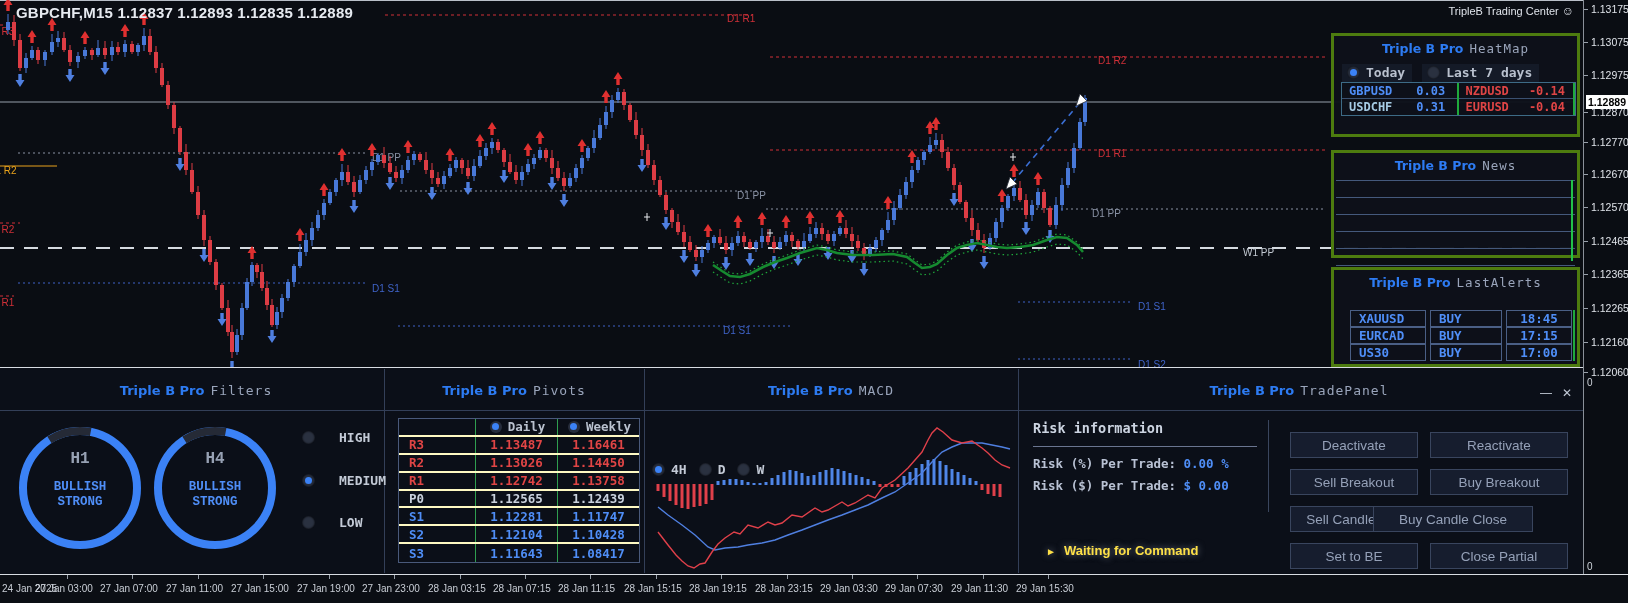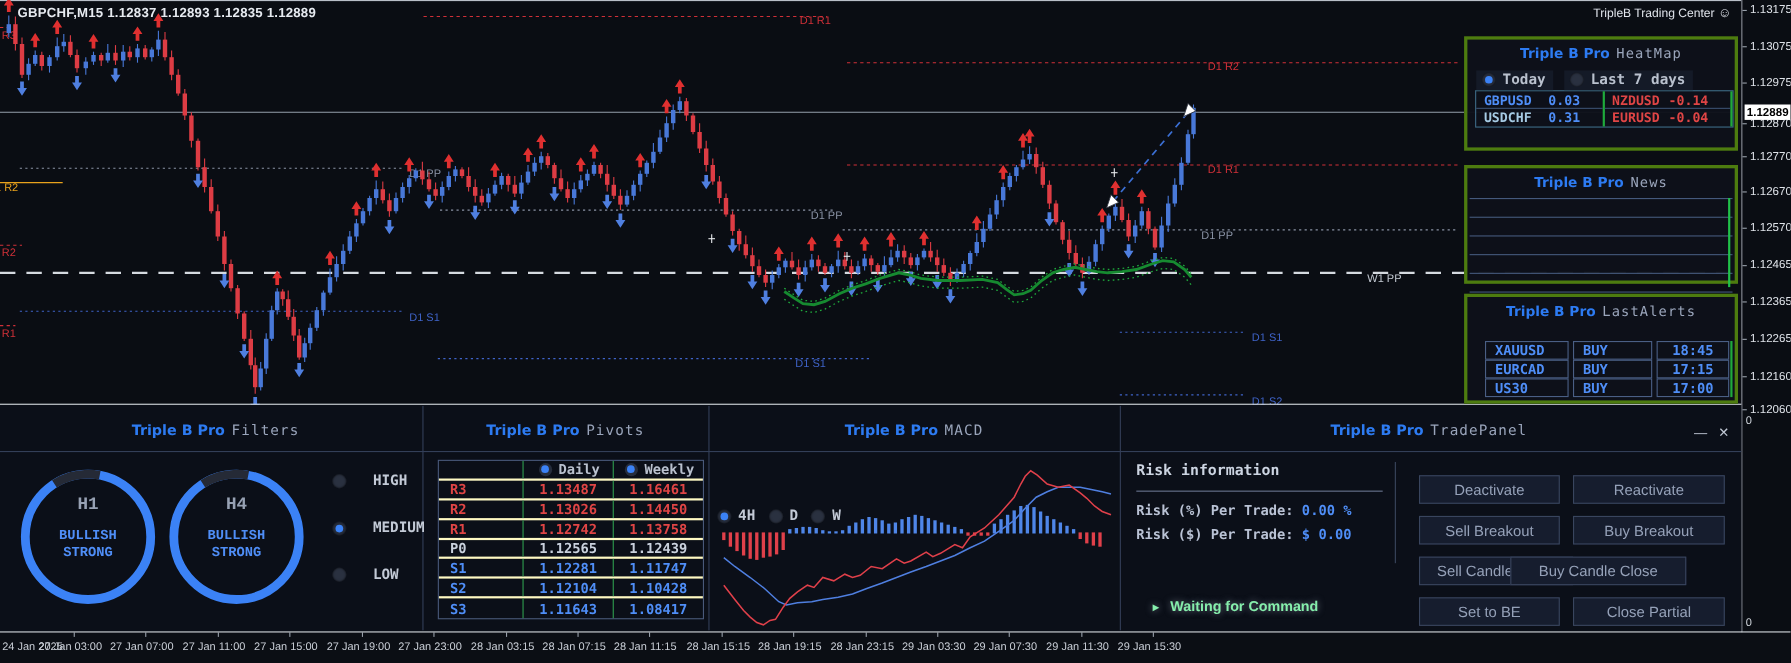--- a/index.html
+++ b/index.html
@@ -4,21 +4,21 @@
 <style>
   html,body{margin:0;padding:0;background:#05070b;}
   #root{position:relative;width:1628px;height:603px;background:#0a0d13;overflow:hidden;
         font-family:"Liberation Sans",sans-serif;-webkit-font-smoothing:antialiased;}
   .mono{font-family:"DejaVu Sans Mono",monospace;}
 
   
   .hline{position:absolute;height:1px;background:#b9bfc8;}
 
   #chart-svg{position:absolute;left:0;top:0;z-index:1;}
-  #symbol-line{position:absolute;left:16px;top:4px;z-index:2;color:#e6eaf0;font-size:12px;font-weight:bold;letter-spacing:.2px;}
+  #symbol-line{position:absolute;left:16px;top:4px;z-index:2;color:#e6eaf0;font-size:15px;font-weight:bold;letter-spacing:.2px;}
   #trading-center{position:absolute;right:54px;top:4px;z-index:2;color:#dfe3ea;font-size:11px;}
   #trading-center .smiley{font-size:12px;margin-left:3px;}
 
   
   #price-scale{position:absolute;left:1583px;top:0;width:45px;height:575px;z-index:2;background:#0a0d13;border-left:1px solid #8a9099;}
   .pl{position:absolute;left:7px;color:#dfe3e9;font-size:10.5px;white-space:nowrap;}
   .ptick{position:absolute;left:0;width:4px;height:1px;background:#98a0aa;}
   #price-now{position:absolute;left:2px;top:95px;width:42px;height:14px;background:#ffffff;color:#000;
              font-size:10.5px;font-weight:bold;text-align:center;line-height:14px;z-index:3;}
   .zero-label{position:absolute;left:3px;color:#cfd4db;font-size:10px;}
@@ -34,21 +34,21 @@
   .chip{display:flex;align-items:center;gap:6px;background:#141a27;padding:1px 7px 2px 5px;}
   .chip span{color:#b9c1ce;font-weight:bold;font-size:13px;}
   .radio{width:13px;height:13px;border-radius:50%;background:#2a3140;box-shadow:inset 0 0 2px #000;flex:0 0 auto;}
   .radio.sel{background:#262d3c;position:relative;}
   .radio.sel::after{content:"";position:absolute;left:3px;top:3px;width:7px;height:7px;border-radius:50%;background:#3b82f6;}
   .hm-table{position:absolute;left:7px;top:46px;width:233px;height:32px;border:1px solid #3d6b86;display:flex;z-index:2;}
   .hm-half{width:50%;position:relative;border-right:2px solid #1faa3c;box-sizing:border-box;}
   .hm-row{height:16px;display:flex;align-items:center;font-size:12px;font-weight:bold;border-bottom:1px solid #3a5070;box-sizing:border-box;}
   .hm-row:last-child{border-bottom:none;}
   .hm-sym{padding-left:7px;width:64px;}
-  .hm-val{flex:1;text-align:center;padding-right:20px;}
+  .hm-val{flex:1;text-align:center;padding-right:8px;}
   .c-blue{color:#4f8ef7;} .c-lblue{color:#a6cbe4;} .c-red{color:#e04545;}
 
   
   .news-rows{position:absolute;left:2px;top:27px;right:2px;}
   .news-row{height:16px;border-bottom:1px solid #44597c;}
   .news-row:first-child{border-top:1px solid #44597c;}
   .news-green{position:absolute;right:4px;top:27px;width:2px;height:81px;background:#21c24a;}
 
   
   .al-table{position:absolute;left:16px;top:40px;display:flex;flex-direction:column;gap:0;border-right:2px solid #1faa3c;padding-right:1px;}
@@ -91,21 +91,21 @@
 
   
   #risk-block{position:absolute;left:1033px;top:420px;z-index:3;}
   #risk-title{color:#ccd4e1;font-size:13.5px;font-weight:bold;font-family:"DejaVu Sans Mono",monospace;}
   #risk-hr{width:224px;height:1px;background:#6a7590;margin:10px 0 9px 0;}
   .risk-line{color:#b9c2d4;font-size:12.5px;font-family:"DejaVu Sans Mono",monospace;margin-bottom:7px;font-weight:bold;}
   .risk-line b{color:#4f8ef7;font-weight:bold;}
   #tp-sep{position:absolute;left:1268px;top:420px;width:1px;height:92px;background:#3a465e;z-index:3;}
   .tp-btn{position:absolute;height:26px;background:#161d2e;border:1px solid #39455e;color:#95a1b8;
           font-size:13.5px;text-align:center;line-height:26px;z-index:3;box-sizing:border-box;}
-  #waiting{position:absolute;left:1046px;top:543px;z-index:3;color:#86efac;font-weight:bold;font-size:13px;
+  #waiting{position:absolute;left:1046px;top:543px;z-index:3;color:#fde047;font-weight:bold;font-size:13px;
            text-shadow:0 0 7px rgba(170,180,200,.6);}
   #waiting .arr{font-size:10px;margin-right:8px;}
   #win-controls{position:absolute;left:1540px;top:386px;z-index:4;color:#c0c8d4;font-size:12px;display:flex;gap:10px;}
   #win-controls div{cursor:default;}
 
   
   #time-axis{position:absolute;left:0;top:575px;width:1628px;height:28px;background:#0b0e14;z-index:2;}
   .tl{position:absolute;top:8px;color:#c9ced6;font-size:10px;white-space:nowrap;}
   .ttick{position:absolute;top:0;width:1px;height:4px;background:#98a0aa;}
 </style>

